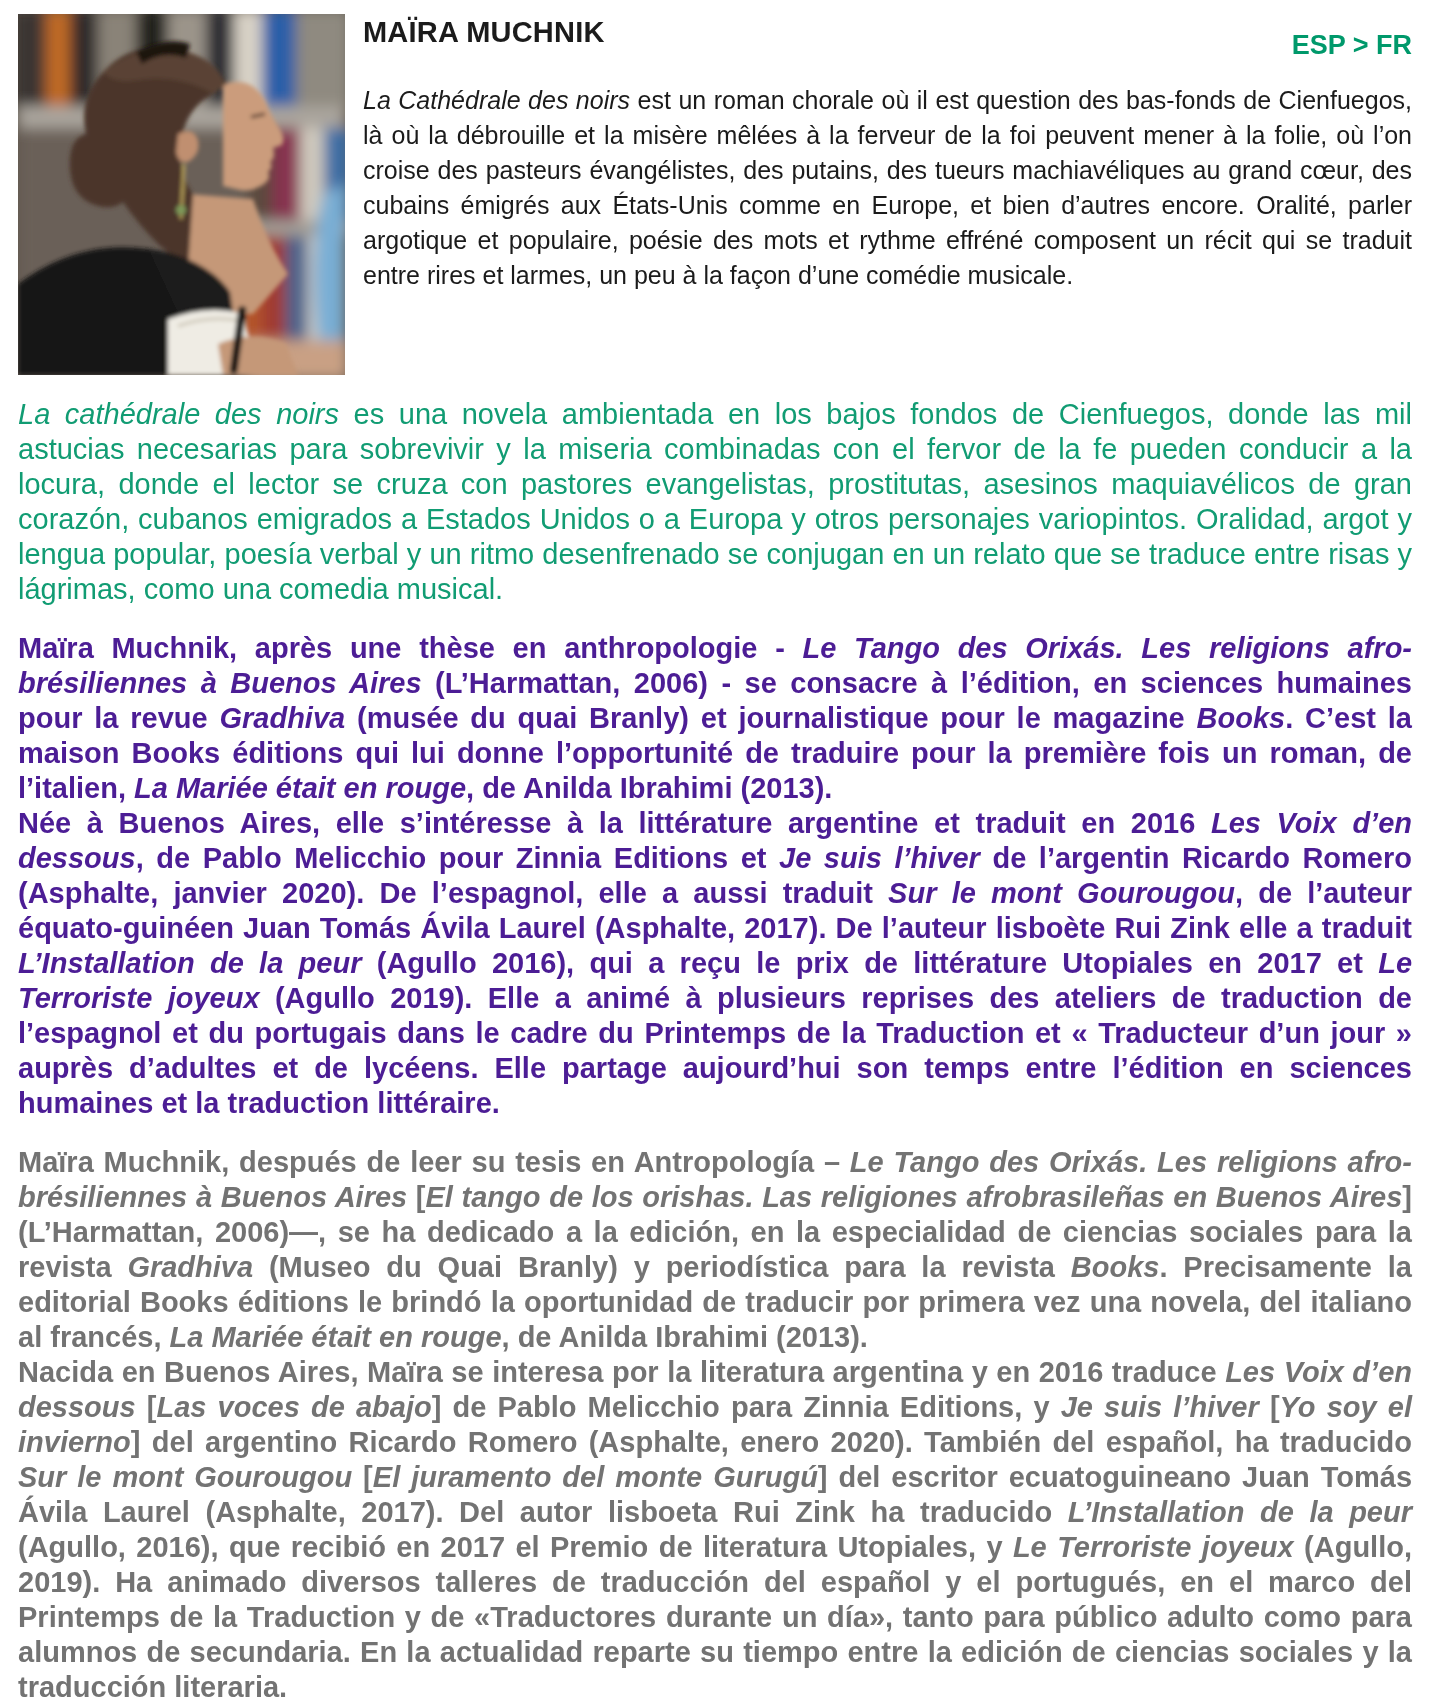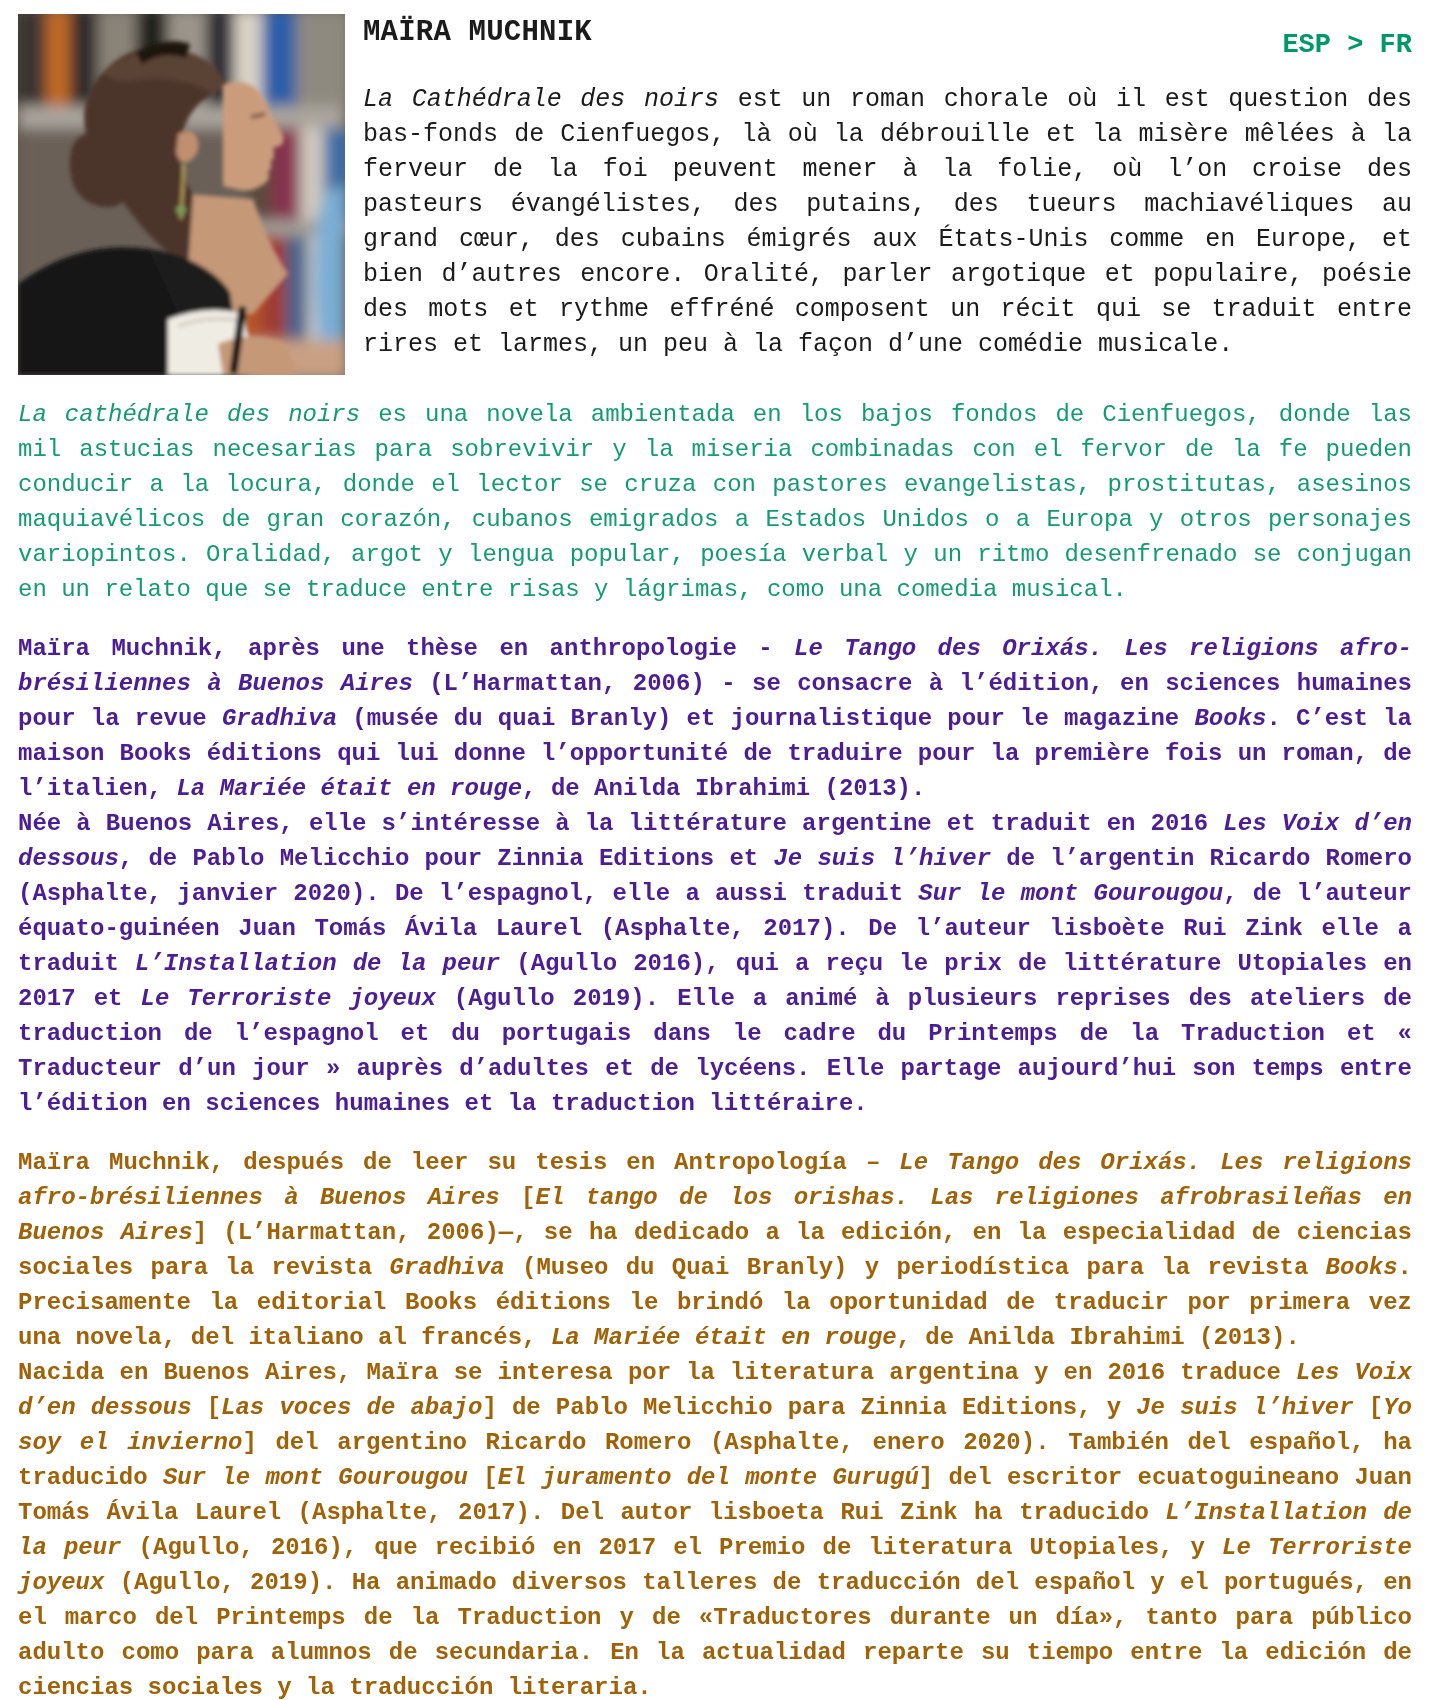--- a/index.html
+++ b/index.html
@@ -8,21 +8,20 @@
     background:#ffffff;
     font-family:"Liberation Sans","DejaVu Sans",sans-serif;
     color:#1b1b1b;
     -webkit-font-smoothing:antialiased;
     overflow:hidden;
   }
   .page{
     box-sizing:border-box;
     width:1430px;height:1700px;
     padding:14px 18px 16px 18px;
-    font-family:Liberation Mono, monospace;
   }
   
   .top-block{
     display:flex;
     gap:18px;
     align-items:flex-start;
   }
   .photo-wrap{
     flex:0 0 327px;
     width:327px;height:361px;
@@ -59,36 +58,36 @@
     margin:28px 0 0 0;
   }
   .intro-fr{
     font-size:25px;
     line-height:35px;
     text-align:justify;
     margin:22px 0 0 0;
   }
   
   .para{
-    font-size:24px;
+    font-size:29px;
     line-height:35px;
     text-align:justify;
     margin:0;
   }
   .intro-es{
     color:#119c73;
     margin-top:22px;
   }
   .bio-fr{
     color:#4c1d95;
     font-weight:bold;
     margin-top:24px;
   }
   .bio-es{
-    color:#a16207;
+    color:#737373;
     font-weight:bold;
     margin-top:24px;
   }
   .para + .para.cont{margin-top:0;}
   i{font-style:italic;}
 </style>
 </head>
 <body>
 
 <div class="page">

